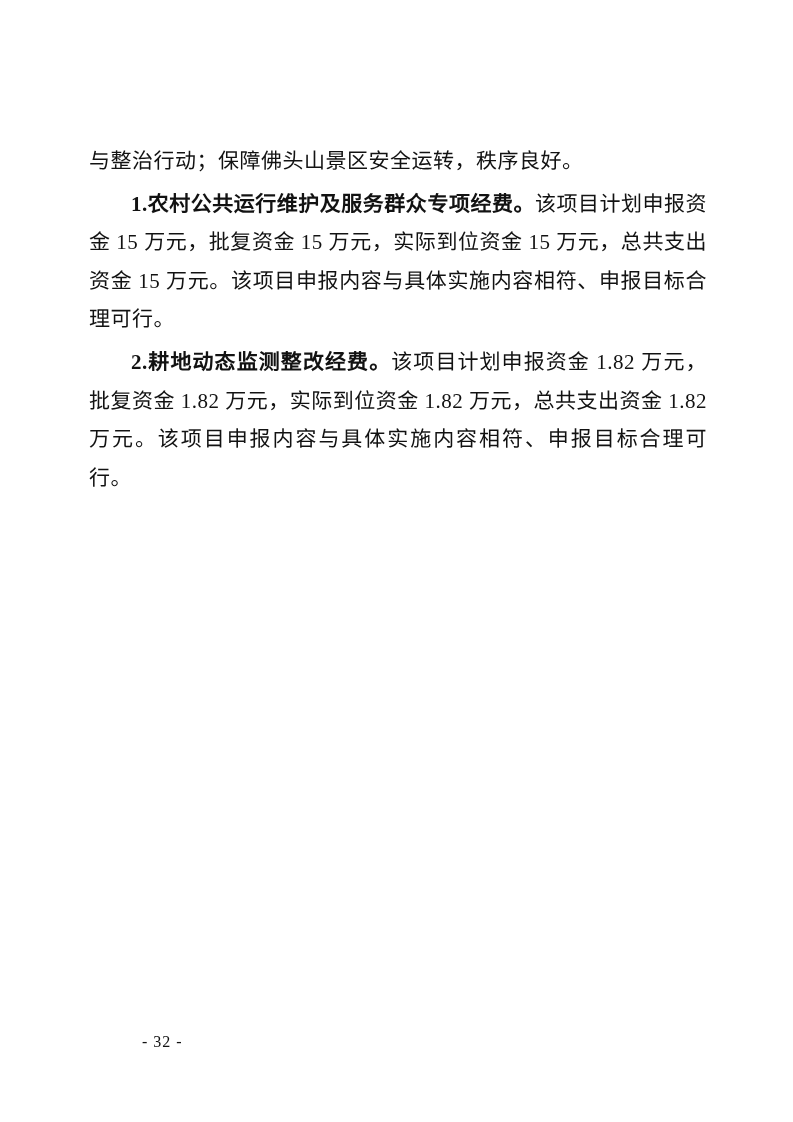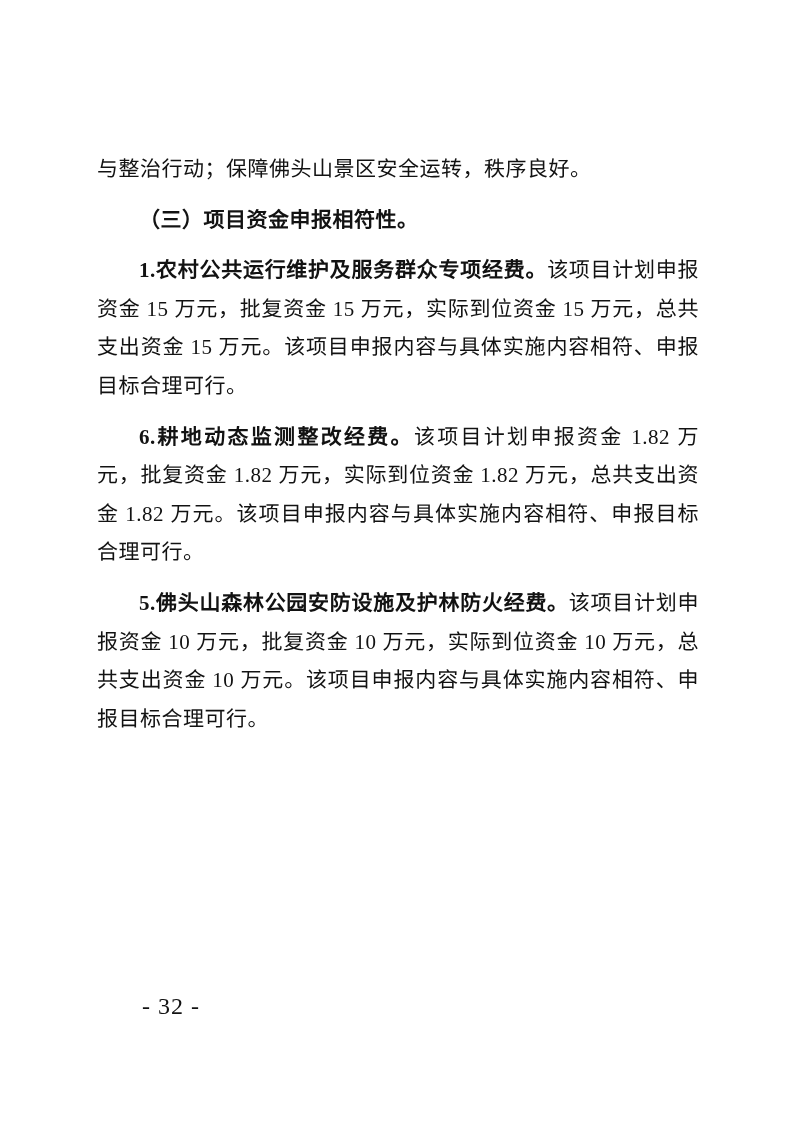--- a/index.html
+++ b/index.html
@@ -21,59 +21,57 @@
     position: absolute;
     left: 85px;
     top: 138px;
     width: 626px;
     font-size: 21px;
     line-height: 38.6px;
     text-align: justify;
     letter-spacing: 0.5px;
   }
   .para {
-    margin: 12px;
+    margin: 4px;
     padding: 0;
     text-indent: 2em;
   }
   .para.continuation {
     text-indent: 0;
   }
   .bold-lead {
     font-weight: 700;
   }
   .section-heading {
     font-weight: 700;
   }
   .page-number {
     position: absolute;
     left: 142px;
-    top: 992px;
-    font-size: 24px;
+    top: 1028px;
+    font-size: 16px;
     line-height: 28px;
     letter-spacing: 1px;
   }
 </style>
 </head>
 <body>
 
 <div class="page">
 
   <div class="doc-body">
 
     <p class="para continuation"><span>与整治行动；保障佛头山景区安全运转，秩序良好。</span></p>
 
-    <p class="para"><span class="section-heading">（三）项目资金申报相符性。</span></p>
 
     <p class="para"><span class="bold-lead">1.农村公共运行维护及服务群众专项经费。</span><span>该项目计划申报资金 15 万元，批复资金 15 万元，实际到位资金 15 万元，总共支出资金 15 万元。该项目申报内容与具体实施内容相符、申报目标合理可行。</span></p>
 
 
 
-    <p class="para"><span class="bold-lead">6.耕地动态监测整改经费。</span><span>该项目计划申报资金 1.82 万元，批复资金 1.82 万元，实际到位资金 1.82 万元，总共支出资金 1.82 万元。该项目申报内容与具体实施内容相符、申报目标合理可行。</span></p>
+    <p class="para"><span class="bold-lead">2.耕地动态监测整改经费。</span><span>该项目计划申报资金 1.82 万元，批复资金 1.82 万元，实际到位资金 1.82 万元，总共支出资金 1.82 万元。该项目申报内容与具体实施内容相符、申报目标合理可行。</span></p>
 
-    <p class="para"><span class="bold-lead">5.佛头山森林公园安防设施及护林防火经费。</span><span>该项目计划申报资金 10 万元，批复资金 10 万元，实际到位资金 10 万元，总共支出资金 10 万元。该项目申报内容与具体实施内容相符、申报目标合理可行。</span></p>
 
 
   </div>
 
   <div class="page-number">- 32 -</div>
 
 </div>
 
 </body></html>

